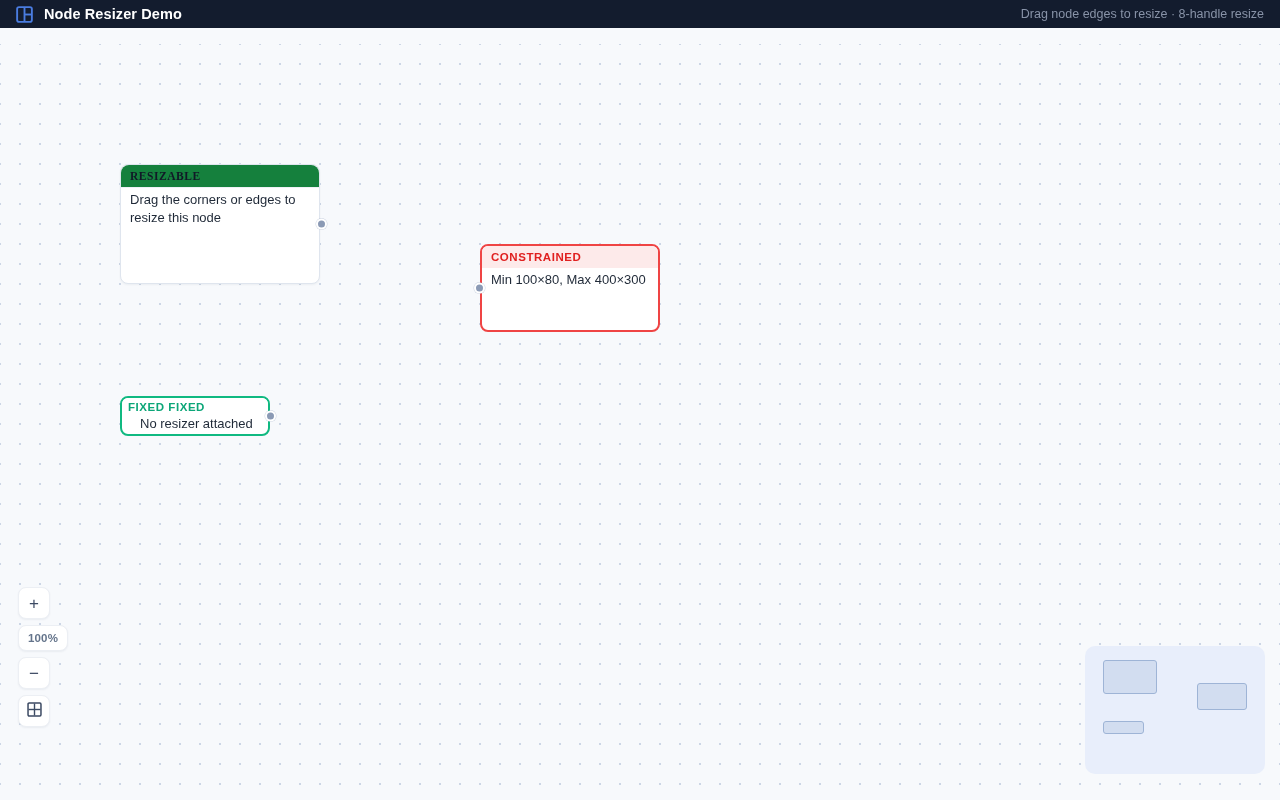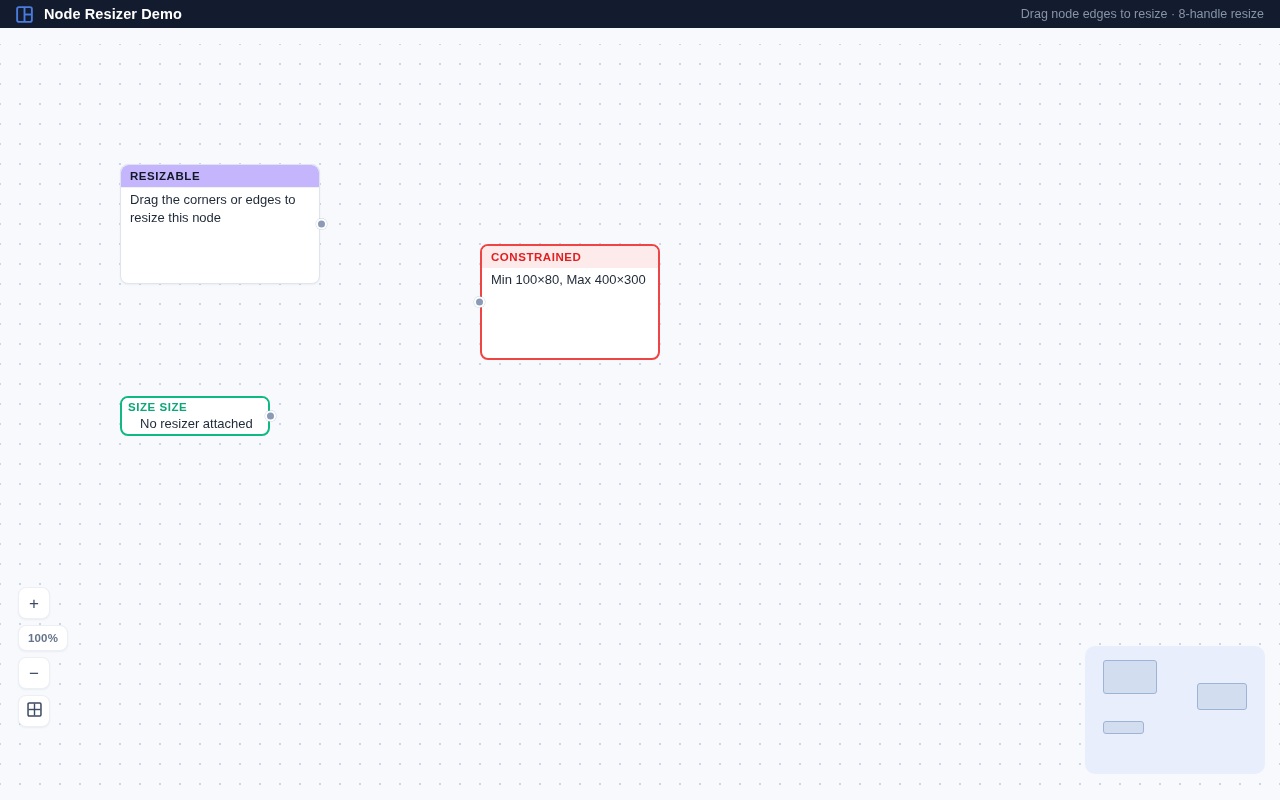--- a/index.html
+++ b/index.html
@@ -98,28 +98,29 @@
 
   
   #node-resizable {
     left: 120px; top: 120px;
     width: 200px; height: 120px;
     border: 1px solid #dfe5ee;
     box-shadow: 0 1px 2px rgba(20,30,55,0.05);
   }
   #node-resizable .node-header {
     color: #111827;
-    background: #c4b5fd;
+    background: #15803d;
     border-bottom: 1px solid #eef1f6;
+    font-family: Liberation Serif, serif;
   }
 
   
   #node-constrained {
     left: 480px; top: 200px;
-    width: 180px; height: 116px;
+    width: 180px; height: 88px;
     border: 2px solid #ef4444;
     background: #ffffff;
   }
   #node-constrained .node-inner { border-radius: 6px; }
   #node-constrained .node-header {
     color: #e02020;
     background: #fdeaea;
   }
 
   
@@ -250,21 +251,21 @@
     <div class="node" id="node-constrained">
       <div class="node-inner">
         <div class="node-header">CONSTRAINED</div>
         <div class="node-body">Min 100×80, Max 400×300</div>
       </div>
       <div class="handle handle-left"></div>
     </div>
 
     <div class="node" id="node-fixed">
       <div class="node-inner">
-        <div class="node-header">SIZE SIZE</div>
+        <div class="node-header">FIXED FIXED</div>
         <div class="node-body">No resizer attached</div>
       </div>
       <div class="handle handle-right"></div>
     </div>
 
     <div id="controls">
       <div class="ctrl-btn">
         <span class="ctrl-sign">+</span>
       </div>
       <div id="zoom-level">100%</div>

